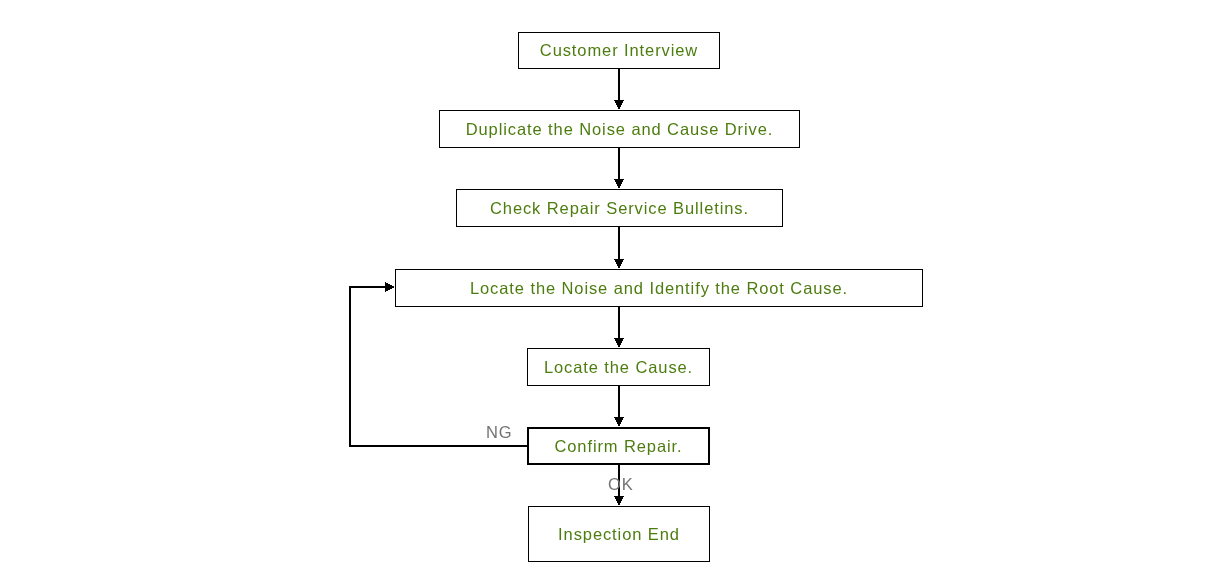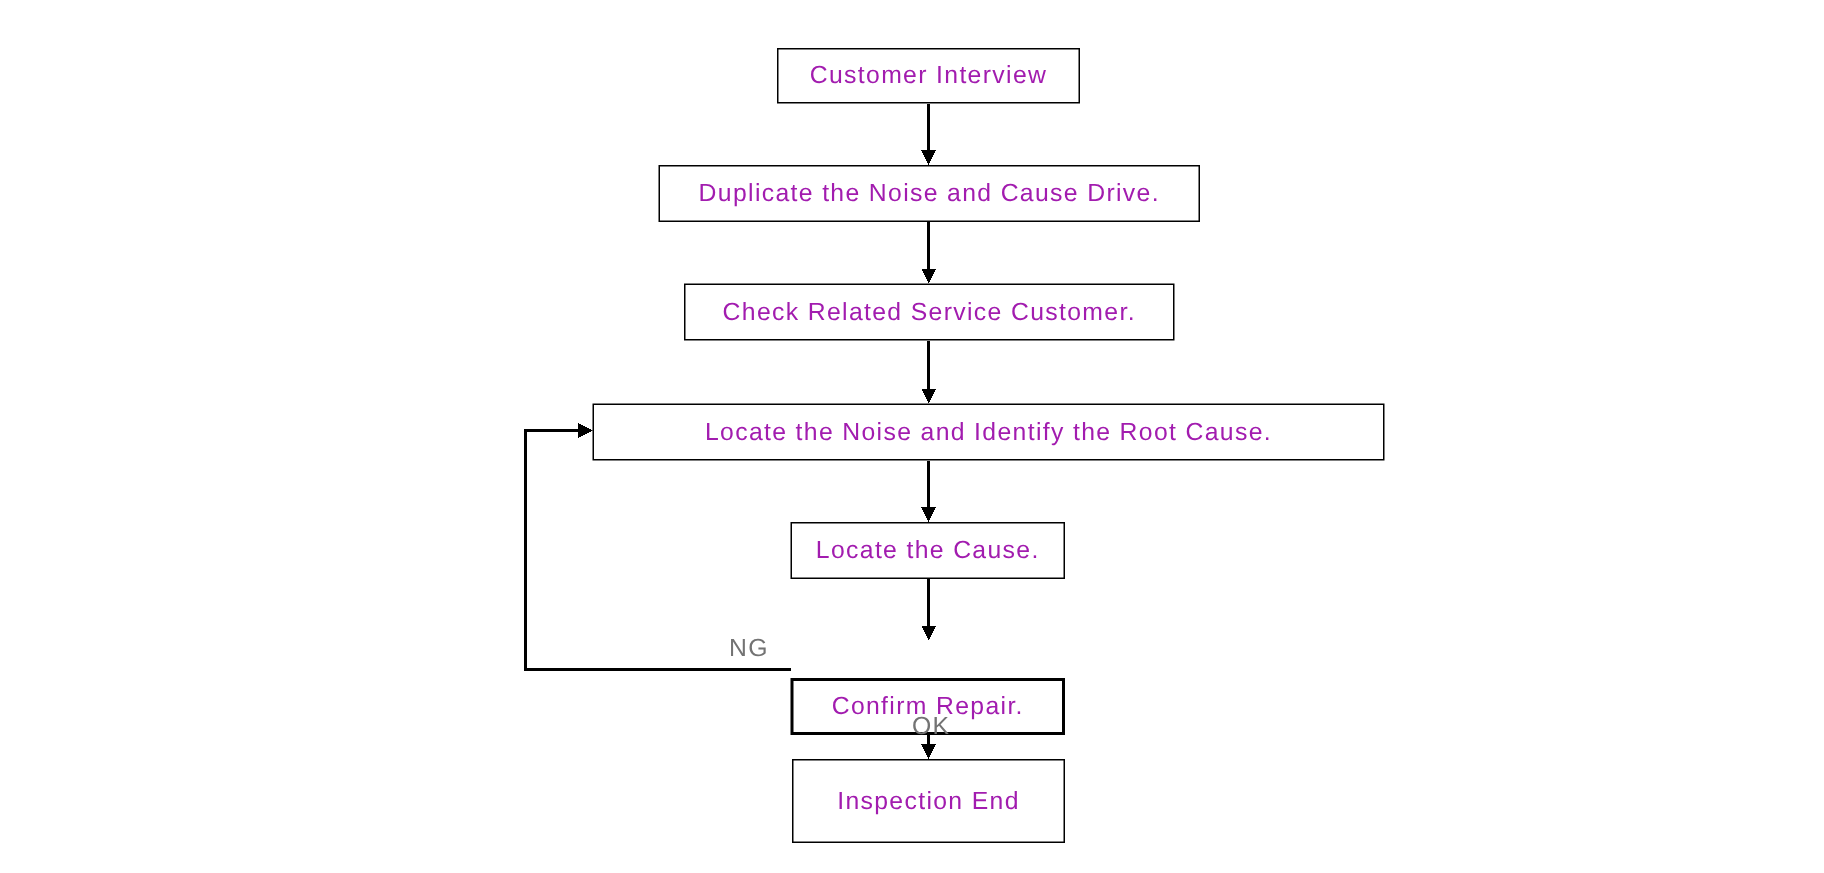--- a/index.html
+++ b/index.html
@@ -26,29 +26,28 @@
     height: 582px;
   }
   .node {
     position: absolute;
     box-sizing: border-box;
     background: #ffffff;
     border: 1px solid #000000;
     display: flex;
     align-items: center;
     justify-content: center;
-    color: #a21caf;
+    color: #4d7c0f;
     font-family: "Liberation Sans", sans-serif;
     font-size: 16.5px;
     letter-spacing: 0.9px;
     white-space: nowrap;
   }
   .node.thick {
     border-width: 2px;
-    margin-top: 25px;
   }
   .edge-label {
     position: absolute;
     color: #737373;
     font-family: "Liberation Sans", sans-serif;
     font-size: 16.5px;
     letter-spacing: 0.9px;
     white-space: nowrap;
   }
 </style>
@@ -79,21 +78,21 @@
   </svg>
 
   <div id="nodes-layer">
       <div class="node" style="left: 518px; top: 32px; width: 202px; height: 37px;">
         <span>Customer Interview</span>
       </div>
       <div class="node" style="left: 439px; top: 110px; width: 361px; height: 38px;">
         <span>Duplicate the Noise and Cause Drive.</span>
       </div>
       <div class="node" style="left: 456px; top: 189px; width: 327px; height: 38px;">
-        <span>Check Related Service Customer.</span>
+        <span>Check Repair Service Bulletins.</span>
       </div>
       <div class="node" style="left: 395px; top: 269px; width: 528px; height: 38px;">
         <span>Locate the Noise and Identify the Root Cause.</span>
       </div>
       <div class="node" style="left: 527px; top: 348px; width: 183px; height: 38px;">
         <span>Locate the Cause.</span>
       </div>
       <div class="node thick" style="left: 527px; top: 427px; width: 183px; height: 38px;">
         <span>Confirm Repair.</span>
       </div>

